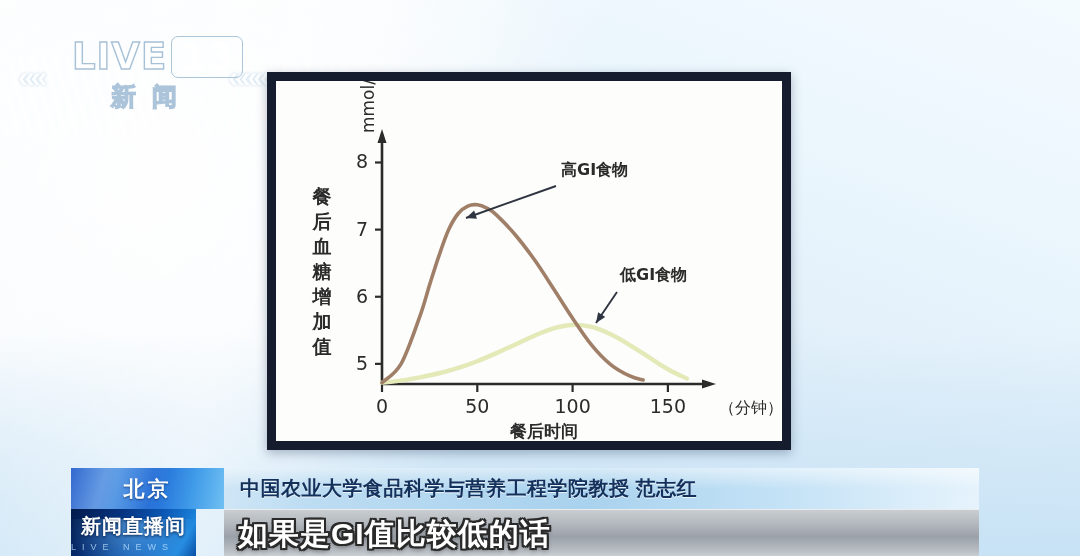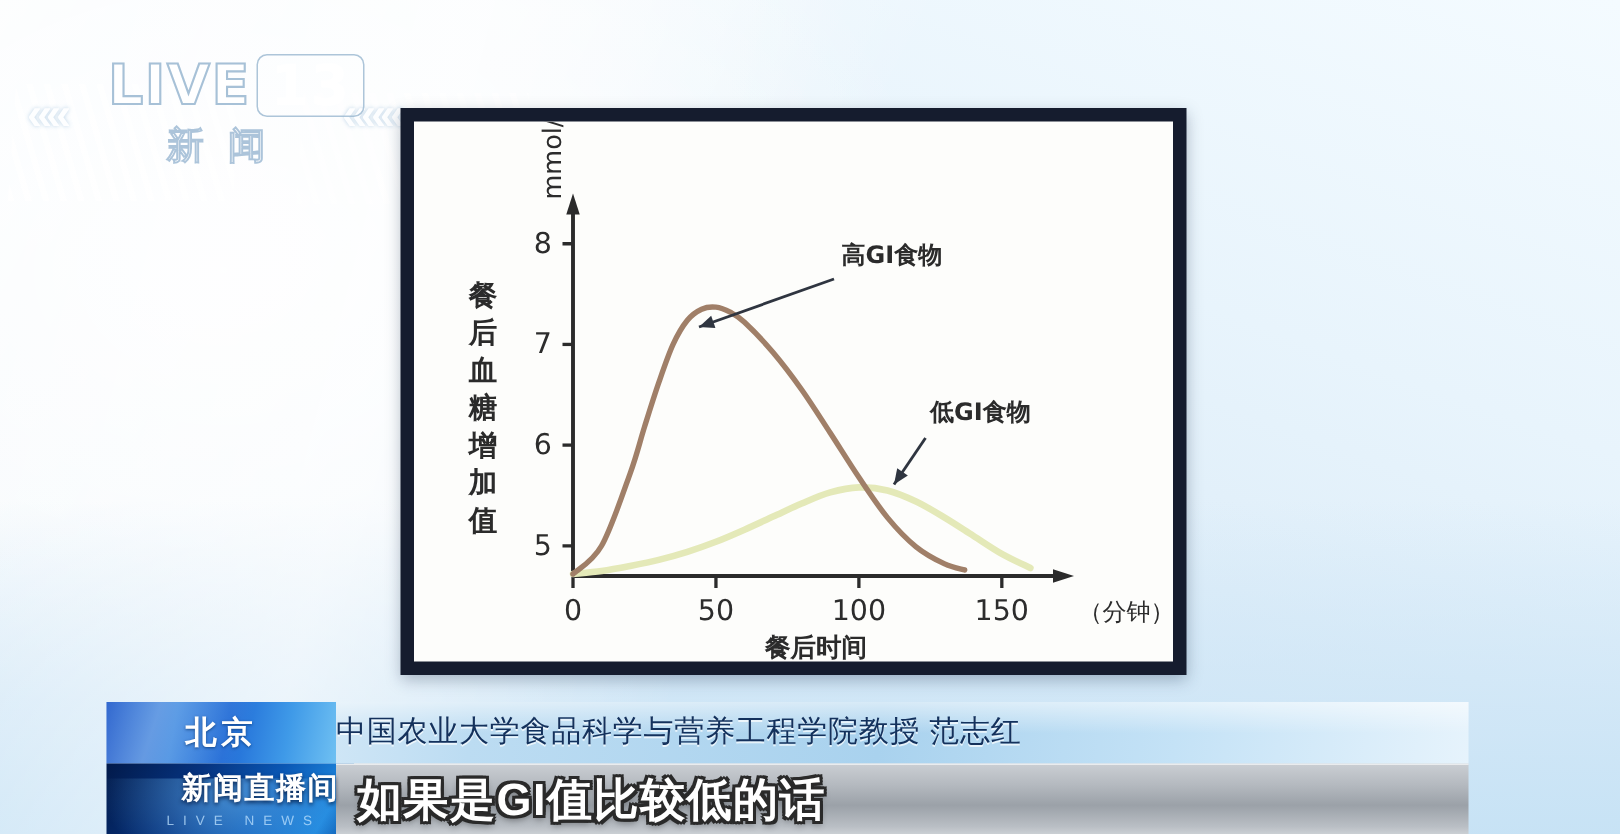--- a/index.html
+++ b/index.html
@@ -39,21 +39,21 @@
     font-family:"DejaVu Sans",sans-serif;
     color:rgba(255,255,255,.55);
     -webkit-text-stroke:1.4px rgba(152,182,208,.85);
     text-shadow:0 1px 0 rgba(255,255,255,.9);
     line-height:40px;white-space:nowrap;
   }
   #logo .cctv .num{display:inline-block;margin-left:4px;
     border:1.6px solid rgba(152,182,208,.8);border-radius:7px;padding:0 8px;
     -webkit-text-stroke:0;color:rgba(255,255,255,.6);}
   #logo .xinwen{
-    margin-top:2px;font-size:25px;font-weight:400;letter-spacing:16px;
+    margin-top:2px;font-size:25px;font-weight:700;letter-spacing:16px;
     text-align:center;color:rgba(255,255,255,.5);
     -webkit-text-stroke:1.3px rgba(158,186,211,.85);
     text-shadow:0 1px 0 rgba(255,255,255,.9);
   }
   .chev{position:absolute;top:62px;font-size:30px;font-weight:700;line-height:1;
     color:rgba(255,255,255,.95);text-shadow:0 0 3px rgba(174,203,226,.8);}
   #chevL{left:18px;letter-spacing:-4px;}
   #chevR{left:228px;letter-spacing:-4px;}
 
   
@@ -76,27 +76,27 @@
     background:linear-gradient(90deg,rgba(255,255,255,0),rgba(255,255,255,.30),rgba(255,255,255,0));
     transform:rotate(18deg);}
   #locText{position:relative;z-index:2;color:#fff;font-weight:700;font-size:21px;
     text-align:center;line-height:41px;letter-spacing:3px;
     text-shadow:0 1px 2px rgba(0,40,90,.65);}
 
   #nameBox{position:absolute;left:153px;top:0;right:0;height:41px;
     background:linear-gradient(95deg,#cfe6f6 0%,#bcdcf2 12%,#a9d2ee 48%,#c4e2f6 74%,#e6f3fc 100%);}
   #nameBox:before{content:"";position:absolute;left:0;top:0;width:100%;height:50%;
     background:linear-gradient(to bottom,rgba(255,255,255,.55),rgba(255,255,255,0));}
-  #nameText{position:relative;z-index:2;color:#14315c;font-weight:400;font-size:20px;
-    line-height:41px;padding-left:0;letter-spacing:.5px;
+  #nameText{position:relative;z-index:2;color:#14315c;font-weight:700;font-size:20px;
+    line-height:41px;padding-left:16px;letter-spacing:.5px;
     text-shadow:0 1px 0 rgba(255,255,255,.7);white-space:nowrap;}
 
   #progBox{position:absolute;left:0;top:41px;width:125px;height:48px;
     background:linear-gradient(120deg,#021a4a 0%,#06337f 34%,#0a57b4 62%,#1d86dd 86%,#0a4fa4 100%);
-    overflow:hidden;padding-left:40px;}
+    overflow:hidden;}
   #progBox:after{content:"";position:absolute;left:-10%;bottom:-70%;width:120%;height:150%;
     background:radial-gradient(ellipse at 50% 10%, rgba(120,200,255,.55) 0%, rgba(10,60,140,0) 62%);}
   #progText{position:relative;z-index:2;color:#fff;font-weight:700;font-size:20px;
     text-align:center;line-height:34px;letter-spacing:1px;
     text-shadow:0 1px 3px rgba(0,20,60,.9);}
   #progSub{position:relative;z-index:2;font-size:9px;letter-spacing:6px;
     color:rgba(190,225,255,.75);line-height:9px;}
 
   #subBox{position:absolute;left:153px;top:41px;right:0;height:48px;
     background:linear-gradient(to bottom,#c9cdd2 0%,#b4b9bf 28%,#9ba1a8 56%,#babfc5 86%,#d2d6da 100%);

